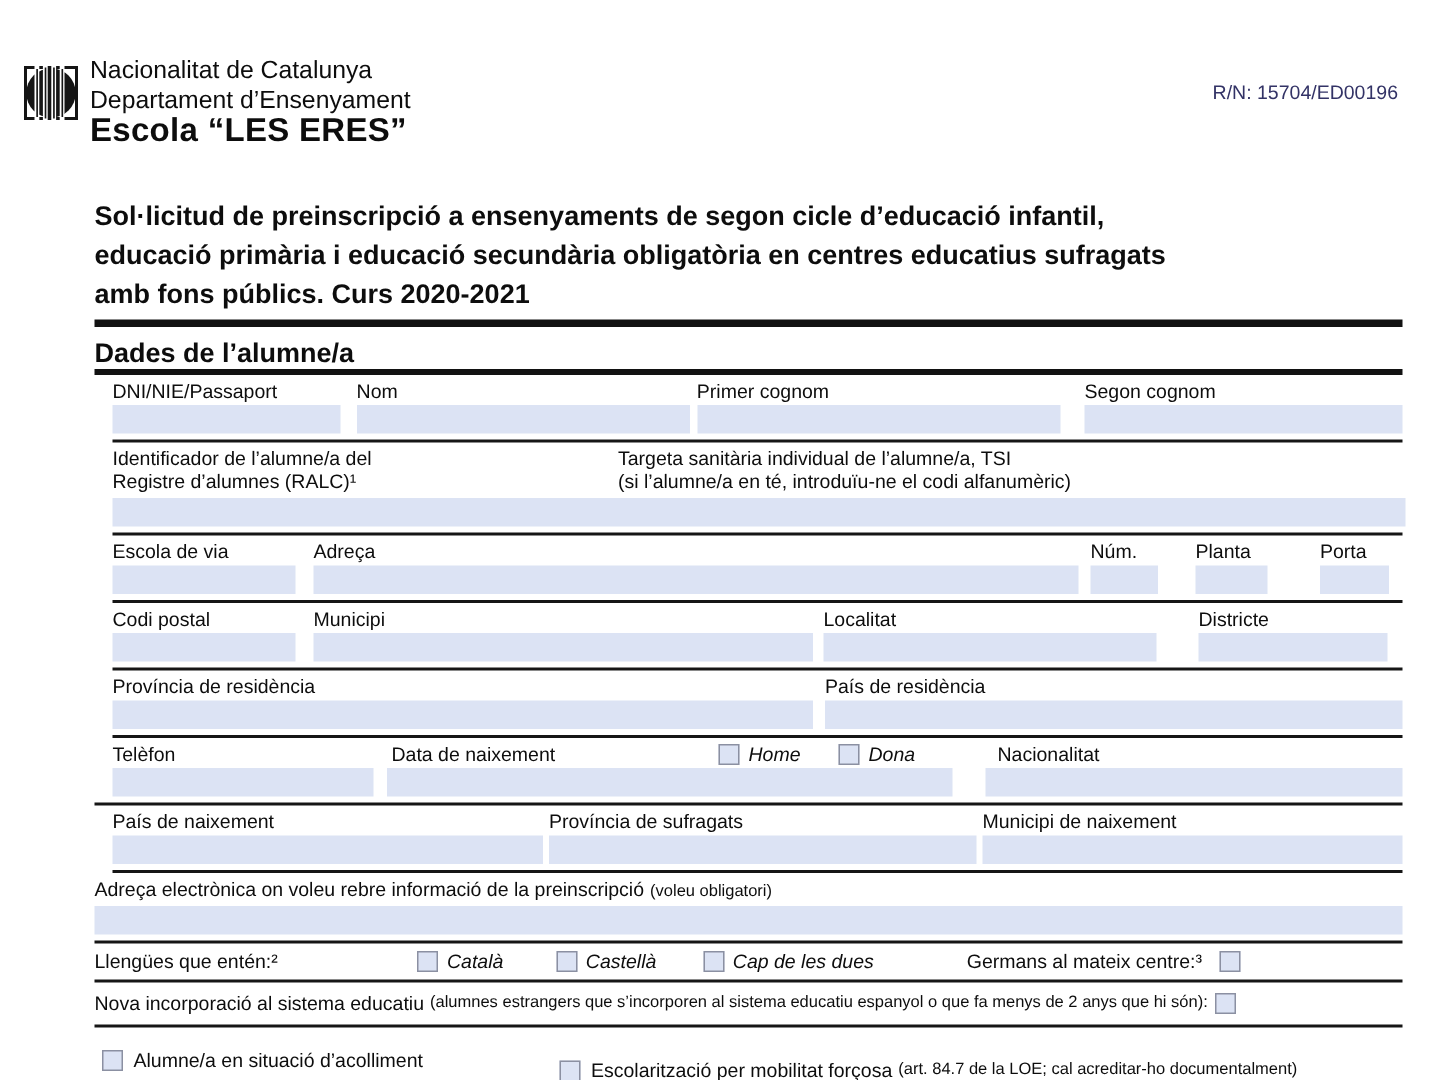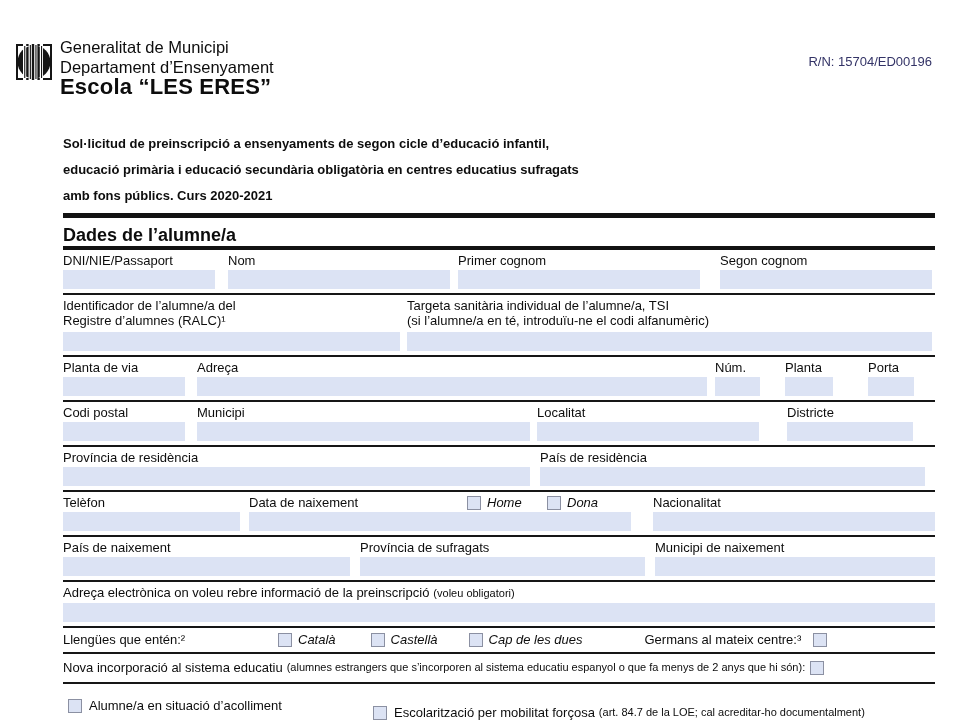--- a/index.html
+++ b/index.html
@@ -5,27 +5,27 @@
   html,body{margin:0;padding:0;background:#fff;}
   .page{position:relative;width:960px;height:720px;background:#fff;overflow:hidden;
         font-family:"Liberation Sans",sans-serif;color:#0d0d0d;}
   
   .logo{position:absolute;left:14px;top:38px;}
   .hdr-text{position:absolute;left:60px;top:37px;font-size:16.5px;line-height:20px;}
   .hdr-school{font-weight:bold;font-size:22px;letter-spacing:.2px;}
   .hdr-ref{position:absolute;right:28px;top:54px;font-size:13px;color:var(--ref-text,#333366);}
   
   .title{position:absolute;left:63px;top:131px;width:840px;font-weight:bold;
-         font-size:13px;line-height:26px;}
+         font-size:18px;line-height:26px;}
   .bar-thick{position:absolute;left:63px;width:872px;background:#121212;}
   .section-title{position:absolute;left:63px;top:225px;font-weight:bold;font-size:18px;}
   
   .form{position:absolute;left:63px;top:250px;width:872px;}
   .row{border-bottom:2px solid #161616;padding:3px 0 4px;}
-  .cols{display:flex;}
+  .cols{display:flex;margin-left:12px;}
   .lbl{font-size:13px;line-height:15px;white-space:nowrap;}
   .sm{font-size:11px;}
   .field{height:19px;background:var(--field-bg,#dce3f4);margin-top:2px;}
   .cb{width:14px;height:14px;box-sizing:border-box;background:var(--field-bg,#dce3f4);
       border:1px solid var(--checkbox-border,#8b90a2);display:inline-block;flex:none;}
   .inl{display:flex;align-items:center;}
   
   .w1a{width:165px}.w1b{width:230px}.w1c{width:262px}.w1d{flex:1}
   .w1a .field{width:152px}.w1b .field{width:222px}.w1c .field{width:242px}.w1d .field{width:212px}
   
@@ -81,21 +81,21 @@
         <rect x="20.2" y="6" width="3.2" height="36" fill="#ffffff"></rect>
         <rect x="25.8" y="6" width="3.2" height="36" fill="#ffffff"></rect>
         <rect x="10.2" y="8" width="1.1" height="32" fill="#151515"></rect>
         <rect x="15.8" y="7" width="1.1" height="34" fill="#151515"></rect>
         <rect x="21.4" y="7" width="1.1" height="34" fill="#151515"></rect>
         <rect x="27" y="8" width="1.1" height="32" fill="#151515"></rect>
       </g>
     </svg>
   </div>
   <div class="hdr-text">
-    <div>Generalitat de Municipi</div>
+    <div>Nacionalitat de Catalunya</div>
     <div>Departament d’Ensenyament</div>
     <div class="hdr-school">Escola “LES ERES”</div>
   </div>
   <div class="hdr-ref">R/N: 15704/ED00196</div>
 
   <div class="title">
     <div>Sol·licitud de preinscripció a ensenyaments de segon cicle d’educació infantil,</div>
     <div>educació primària i educació secundària obligatòria en centres educatius sufragats</div>
     <div>amb fons públics. Curs 2020-2021</div>
   </div>
@@ -133,21 +133,21 @@
       </div>
       <div class="w2b">
         <div class="lbl">Targeta sanitària individual de l’alumne/a, TSI</div>
         <div class="lbl">(si l’alumne/a en té, introduïu-ne el codi alfanumèric)</div>
         <div class="field"></div>
       </div>
     </div>
 
     <div class="row cols">
       <div class="w3a">
-        <div class="lbl">Planta de via</div>
+        <div class="lbl">Escola de via</div>
         <div class="field"></div>
       </div>
       <div class="w3b">
         <div class="lbl">Adreça</div>
         <div class="field"></div>
       </div>
       <div class="w3c">
         <div class="lbl">Núm.</div>
         <div class="field"></div>
       </div>

